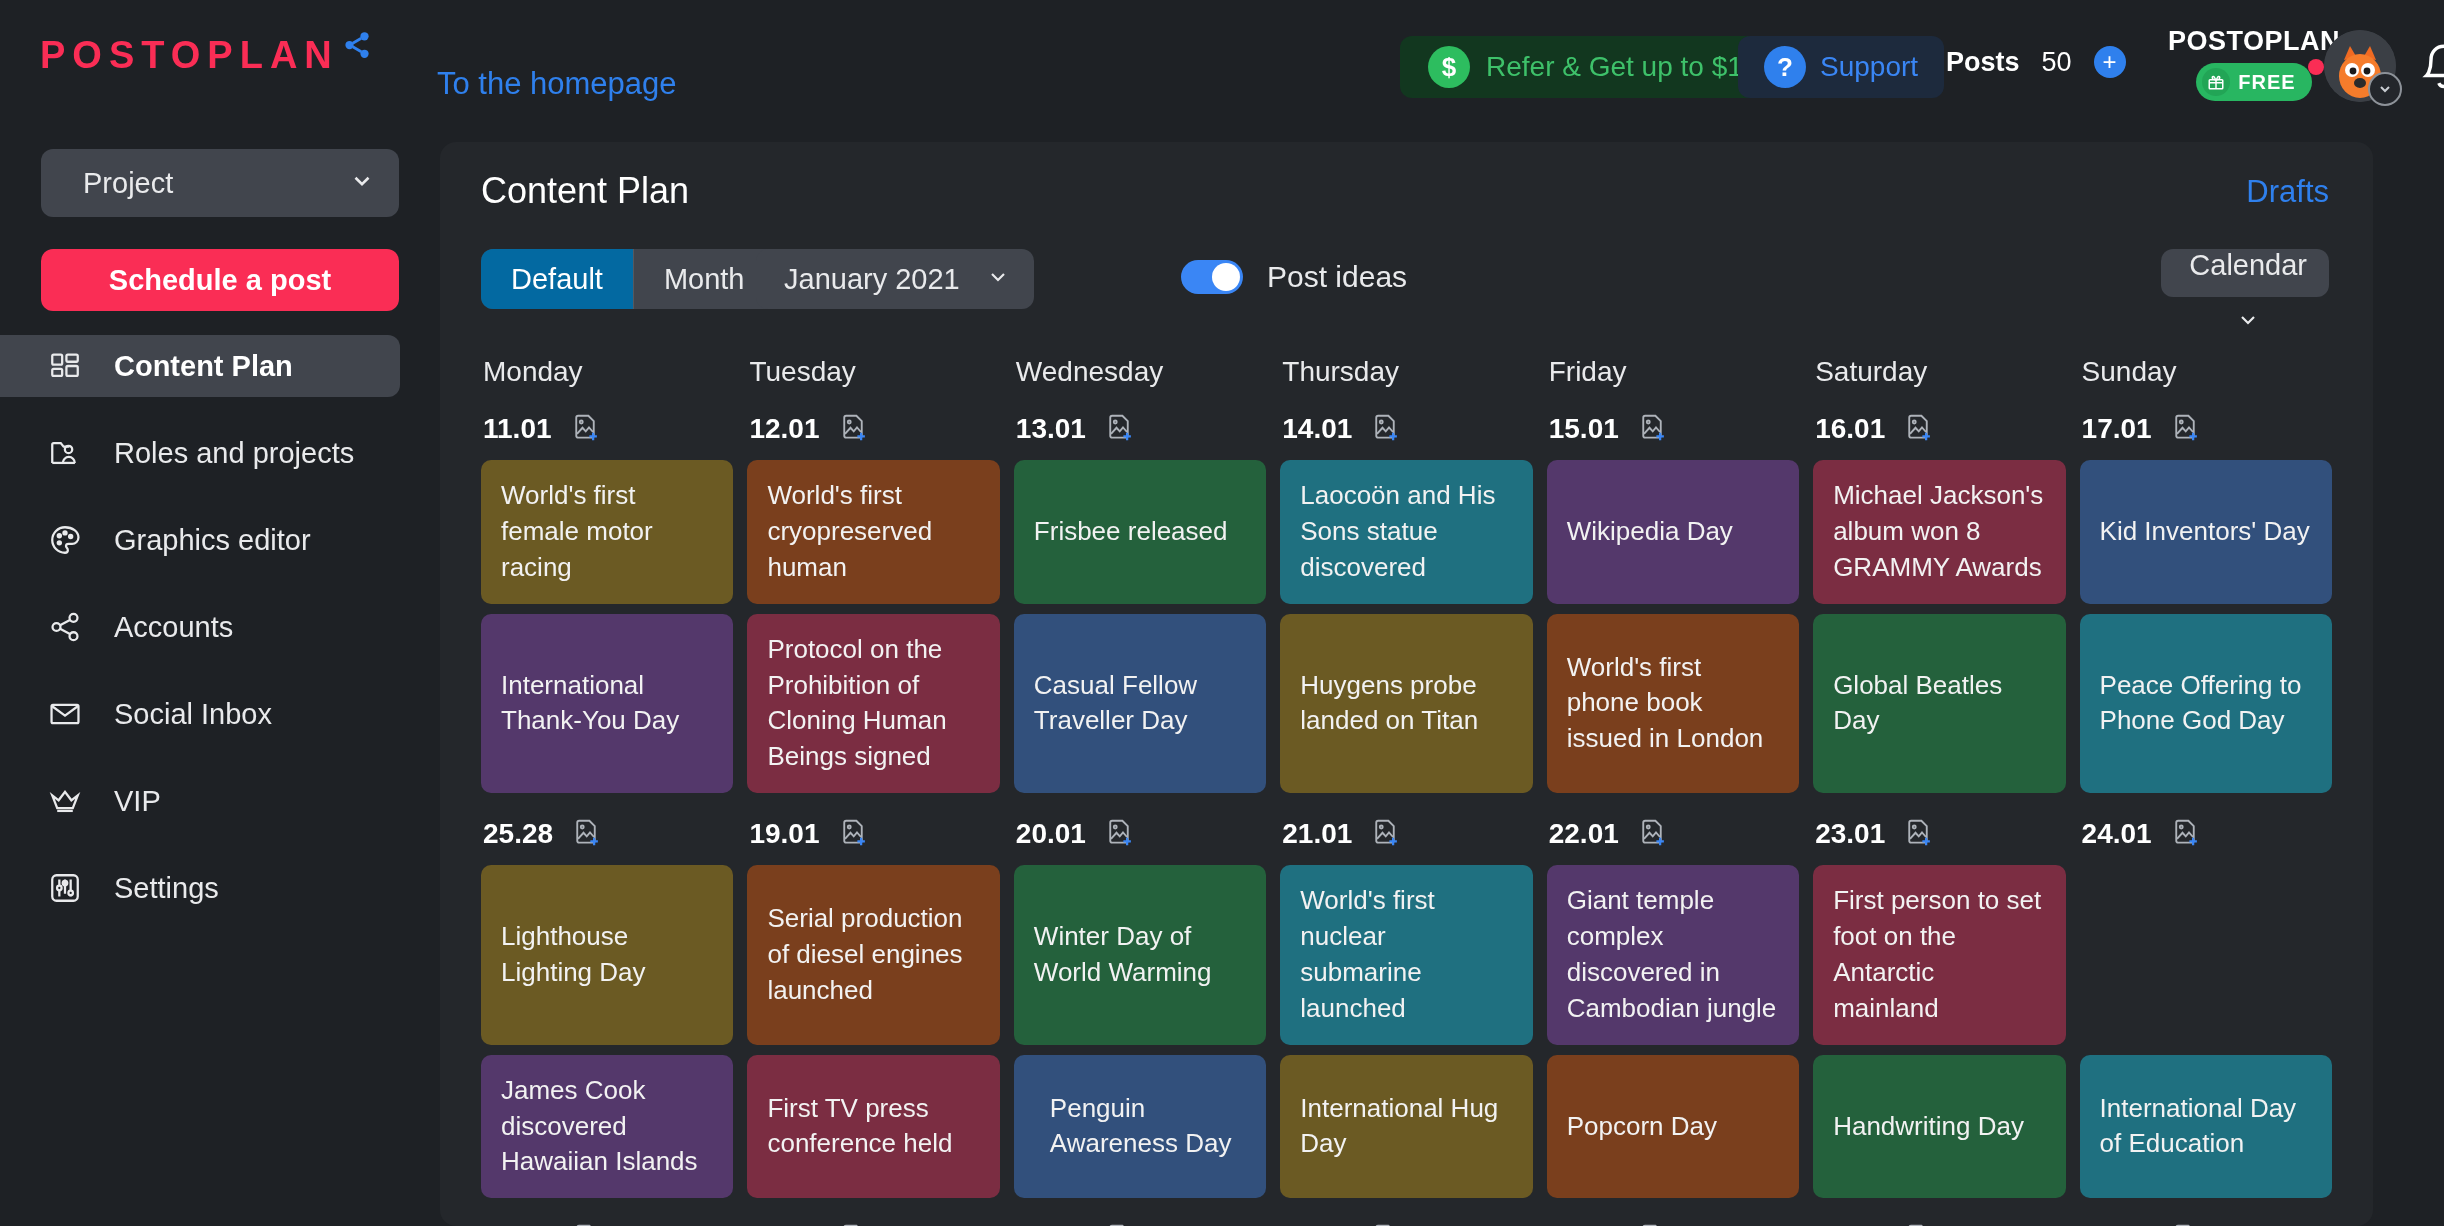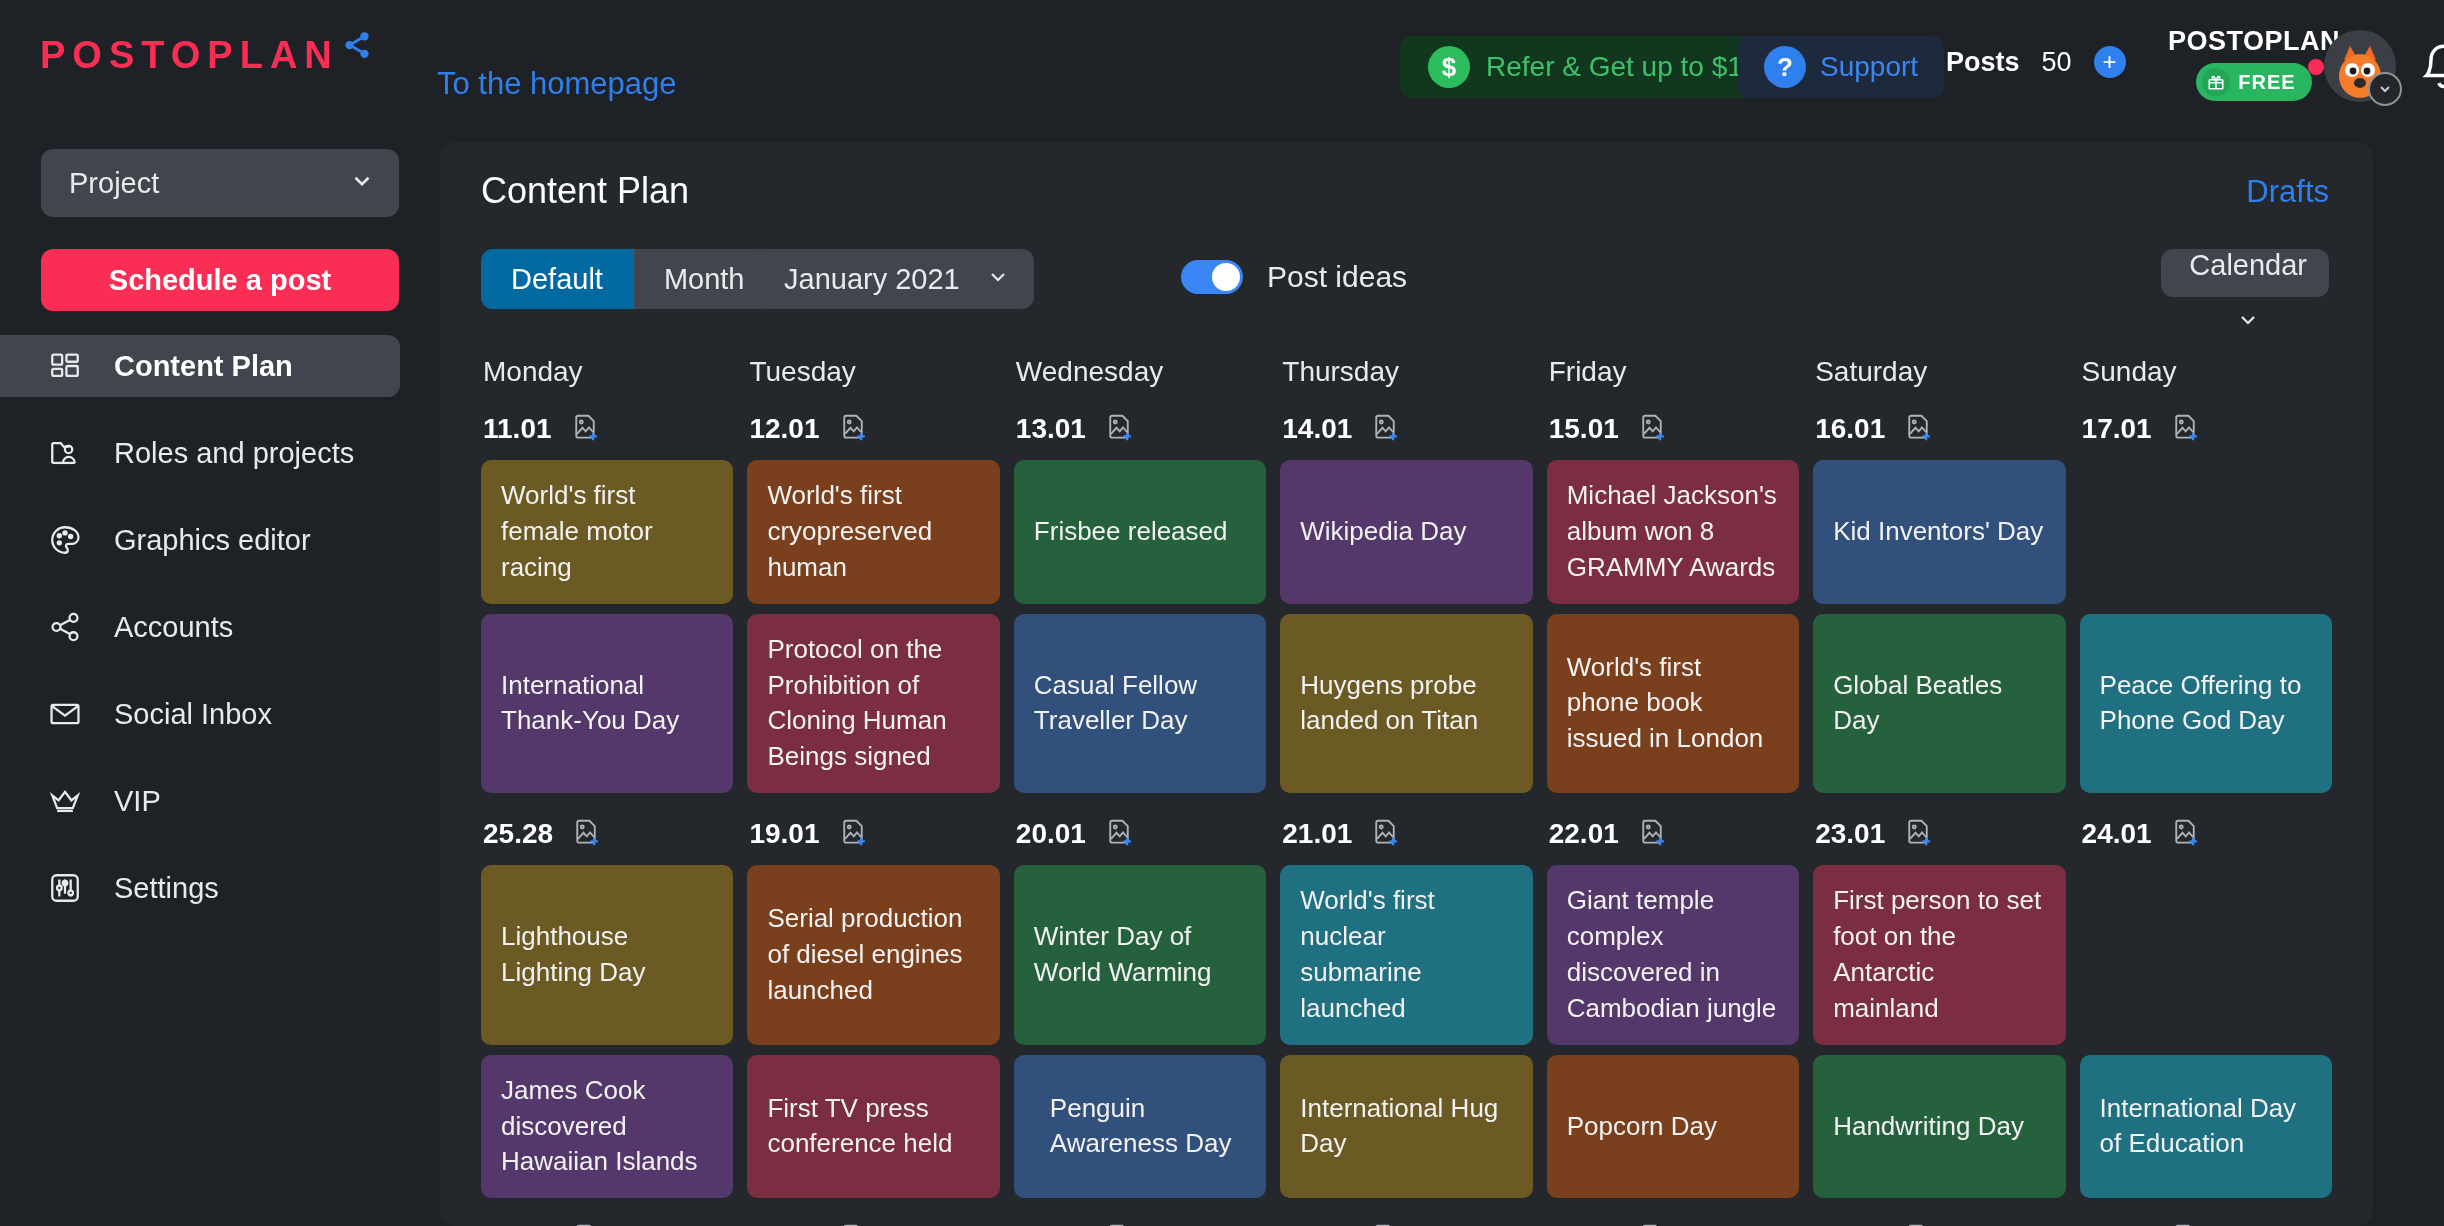--- a/index.html
+++ b/index.html
@@ -105,21 +105,21 @@
   
   .sidebar {
     position: absolute; left: 0; top: 142px;
     width: 440px; height: 1084px;
     background: #1e2125;
   }
   .project-select {
     margin: 7px auto 0 auto; width: 358px; height: 68px;
     background: #41454d; border-radius: 12px;
     display: flex; align-items: center; justify-content: space-between;
-    padding: 0 24px 0 28px;
+    padding: 0 24px 0 42px;
   }
   .project-select .lbl { color: #e9eaec; font-size: 29px; }
   .schedule-btn {
     margin: 32px auto 0 auto; width: 358px; height: 62px;
     background: #fa2d55; border-radius: 12px;
     display: flex; align-items: center; justify-content: center;
   }
   .schedule-btn .lbl { color: #fff; font-size: 29px; font-weight: bold; }
   .nav { margin-top: 24px; }
   .nav-item {
@@ -518,20 +518,23 @@
         <div class="week-row">
           <div class="card" style="background: rgb(107, 90, 35);">
             <span class="txt">World's first female motor racing</span>
           </div>
           <div class="card" style="background: rgb(122, 63, 29);">
             <span class="txt">World's first cryopreserved human</span>
           </div>
           <div class="card" style="background: rgb(36, 97, 60);">
             <span class="txt">Frisbee released</span>
           </div>
+          <div class="card" style="background: rgb(31, 112, 128);">
+            <span class="txt">Laocoön and His Sons statue discovered</span>
+          </div>
           <div class="card" style="background: rgb(84, 56, 107);">
             <span class="txt">Wikipedia Day</span>
           </div>
           <div class="card" style="background: rgb(123, 45, 66);">
             <span class="txt">Michael Jackson's album won 8 GRAMMY Awards</span>
           </div>
           <div class="card" style="background: rgb(50, 80, 124);">
             <span class="txt">Kid Inventors' Day</span>
           </div>
         </div>

